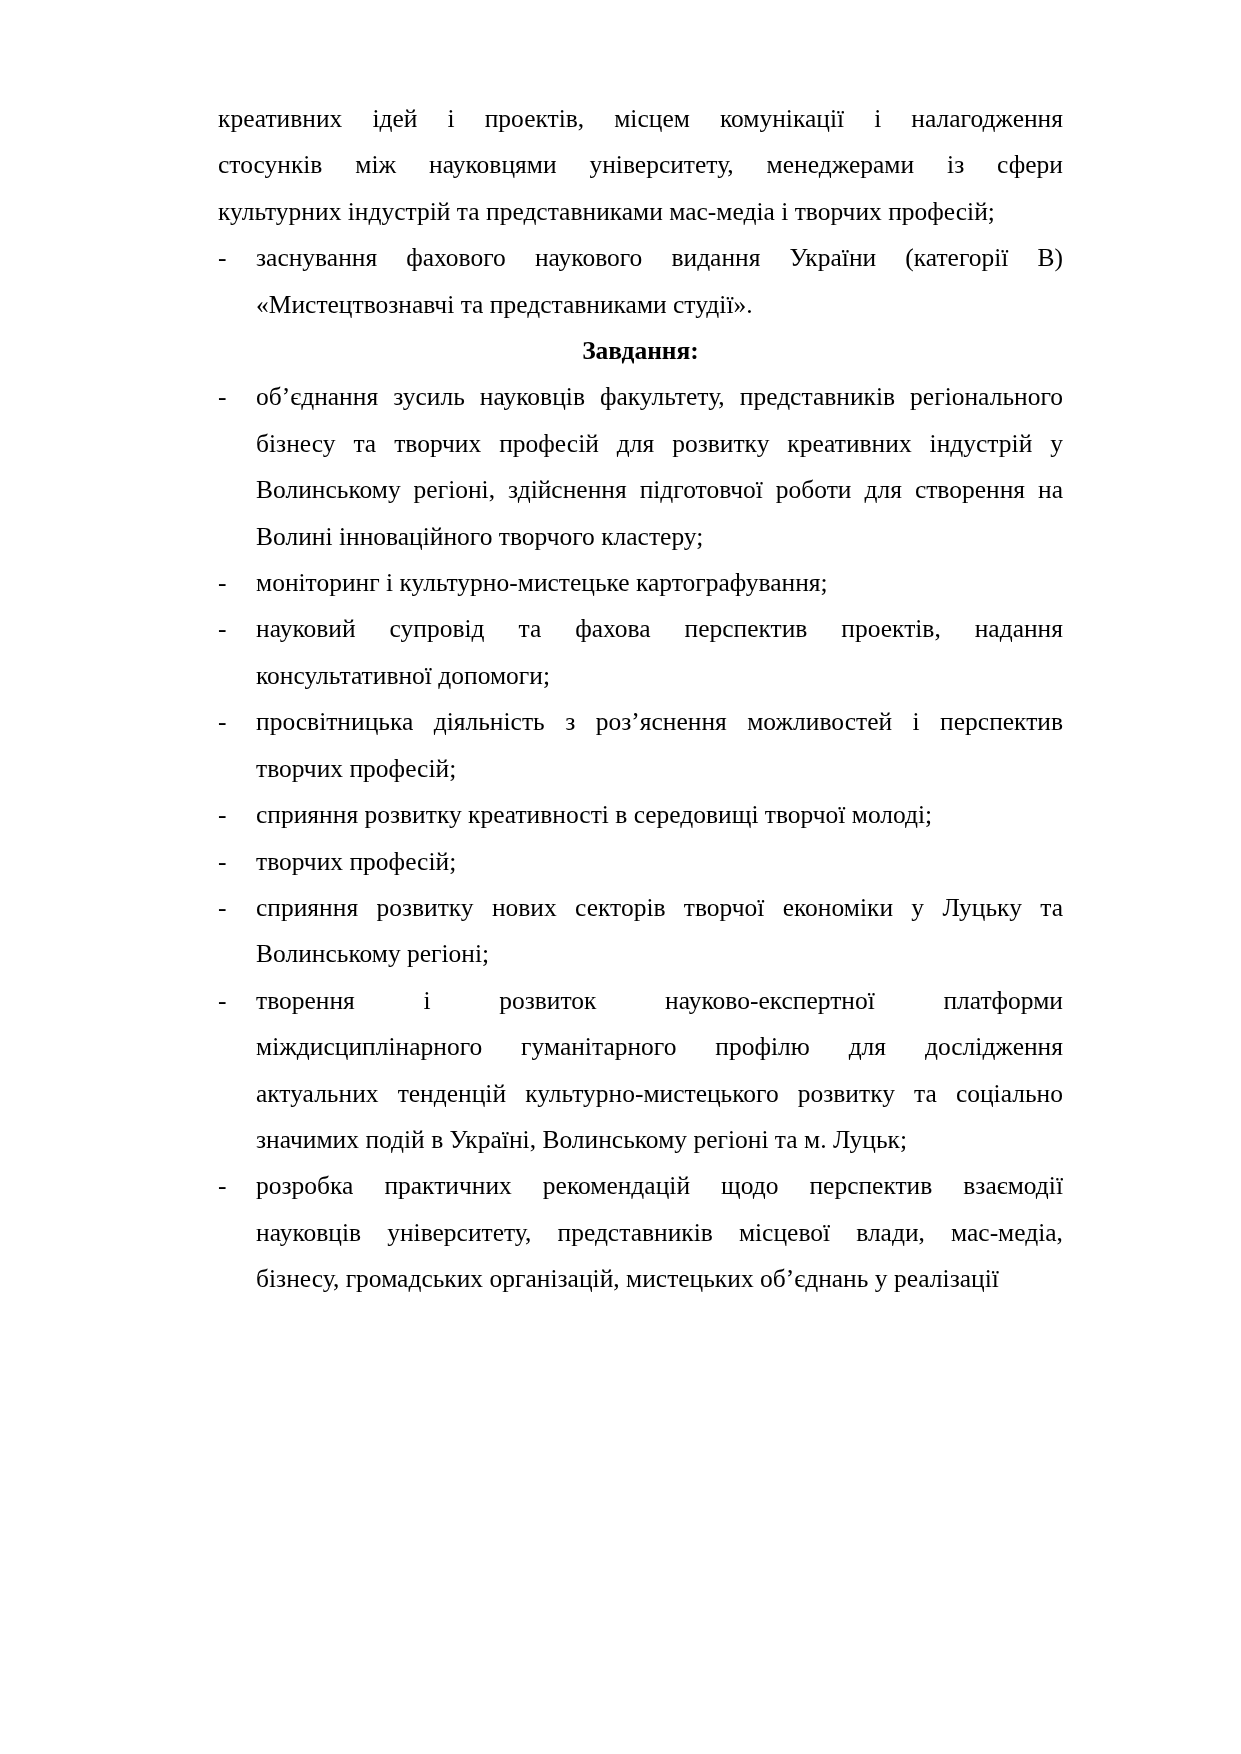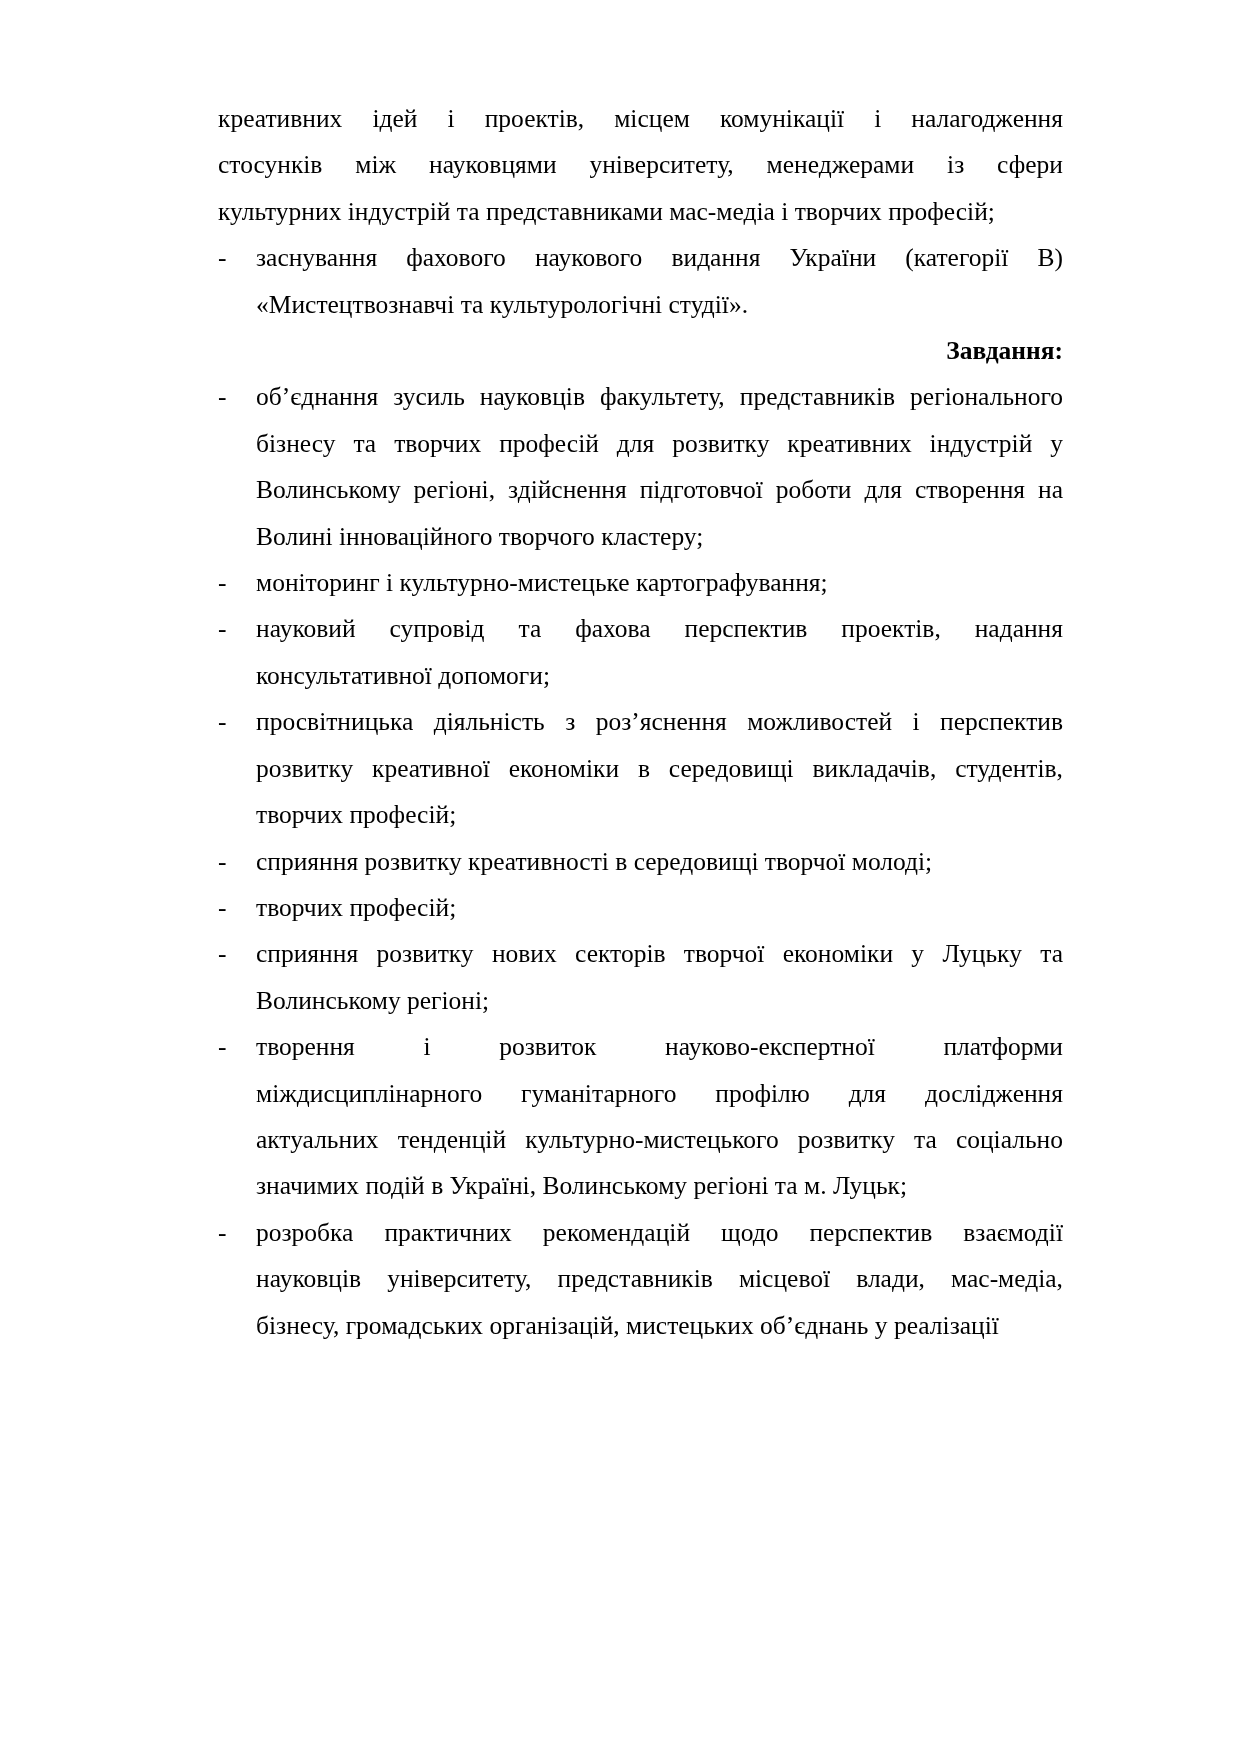--- a/index.html
+++ b/index.html
@@ -65,40 +65,40 @@
     white-space: nowrap;
   }
   .jline.last {
     text-align-last: left;
   }
   h2.section-title {
     margin: 0;
     font-size: 25.5px;
     line-height: 1.82;
     font-weight: bold;
-    text-align: right;
+    text-align: center;
   }
 </style>
 </head>
 <body>
 
 <div class="page">
   <div class="doc-body">
 
     <p class="cont">
       <span class="jline">креативних  ідей  і  проектів,  місцем  комунікації  і  налагодження</span>
       <span class="jline">стосунків  між  науковцями  університету,  менеджерами  із  сфери</span>
       <span class="jline last">культурних індустрій та представниками мас-медіа і творчих професій;</span>
     </p>
 
     <ul class="dash-list">
       <li>
         <span class="dash">-</span>
         <span class="jline">заснування     фахового  наукового  видання  України  (категорії  В)</span>
-        <span class="jline last">«Мистецтвознавчі та культурологічні студії».</span>
+        <span class="jline last">«Мистецтвознавчі та представниками студії».</span>
       </li>
     </ul>
 
     <h2 class="section-title">Завдання:</h2>
 
     <ul class="dash-list">
 
       <li>
         <span class="dash">-</span>
         <span class="jline">об’єднання зусиль науковців факультету, представників регіонального</span>
@@ -114,21 +114,20 @@
 
       <li>
         <span class="dash">-</span>
         <span class="jline">науковий   супровід   та   фахова   перспектив   проектів,   надання</span>
         <span class="jline last">консультативної допомоги;</span>
       </li>
 
       <li>
         <span class="dash">-</span>
         <span class="jline">просвітницька  діяльність  з  роз’яснення  можливостей  і  перспектив</span>
-        <span class="jline">розвитку  креативної  економіки  в  середовищі  викладачів,  студентів,</span>
         <span class="jline last">творчих професій;</span>
       </li>
 
       <li>
         <span class="dash">-</span>
         <span class="jline last">сприяння розвитку креативності в середовищі творчої молоді;</span>
       </li>
 
       <li>
         <span class="dash">-</span>

